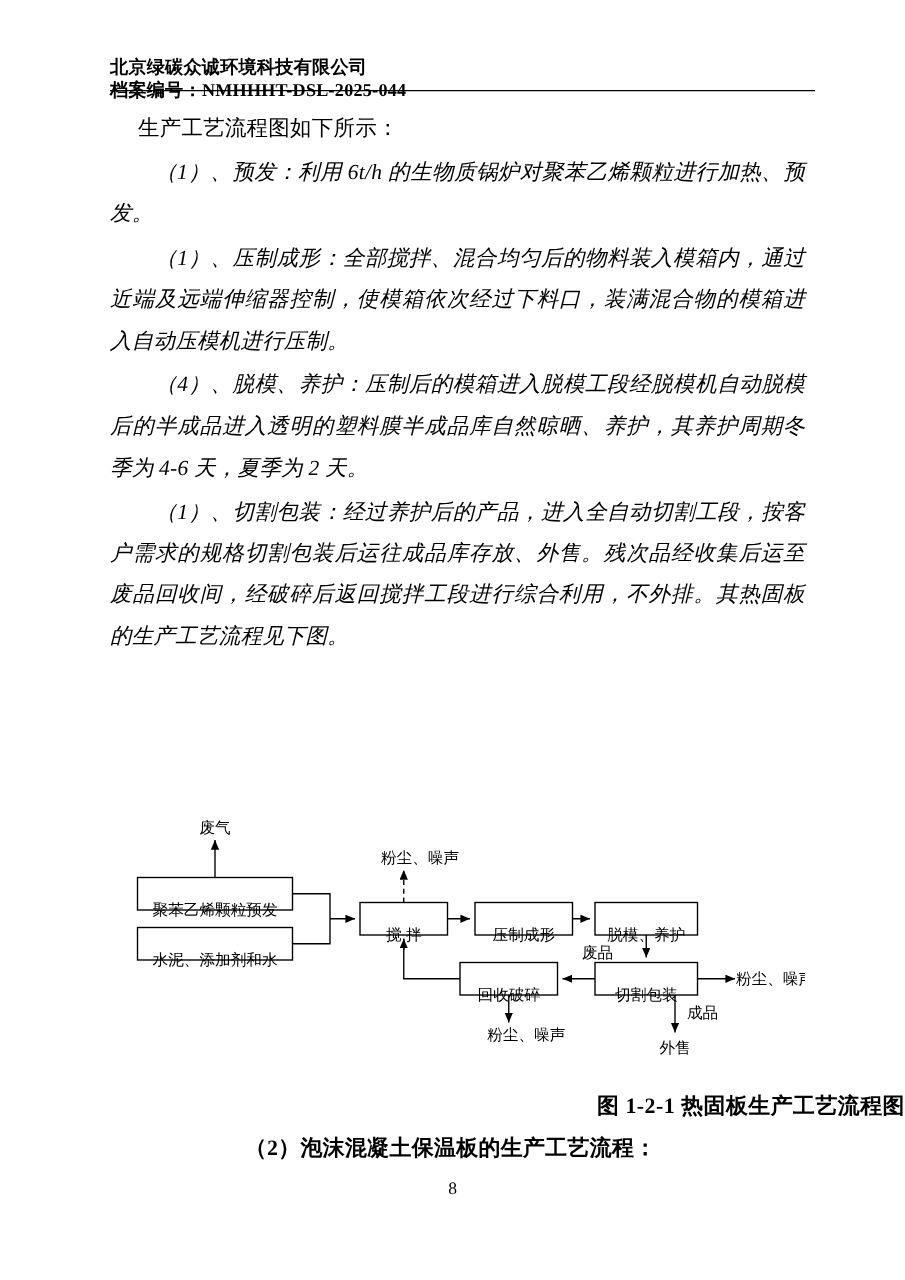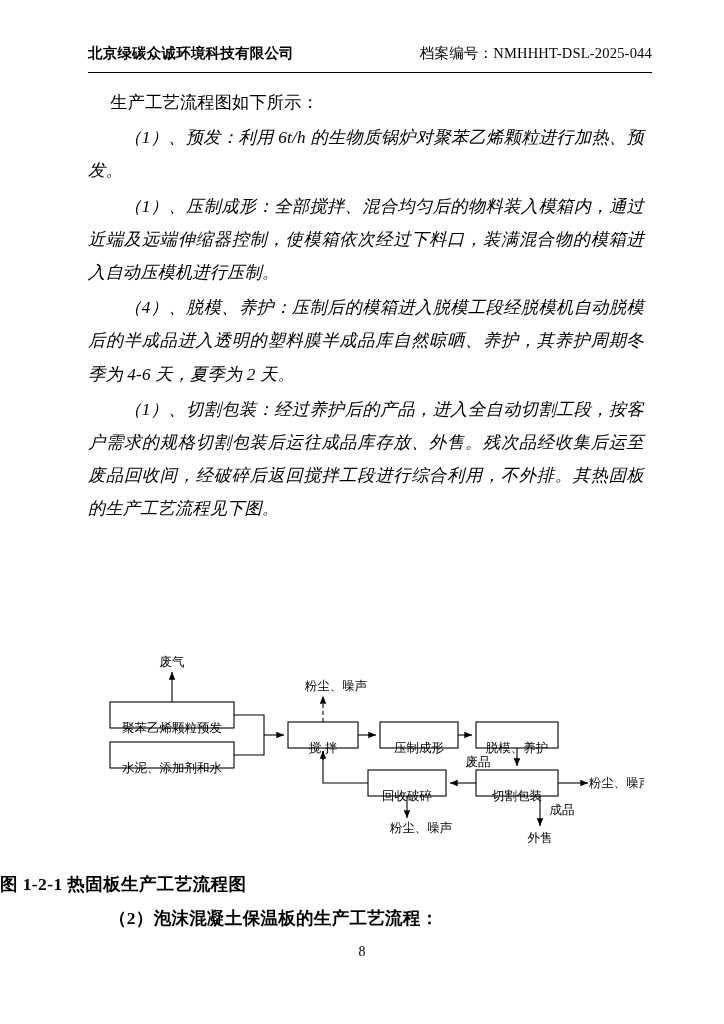--- a/index.html
+++ b/index.html
@@ -21,24 +21,25 @@
     position: absolute;
     top: 44px;
     left: 88px;
     right: 72px;
     display: flex;
     justify-content: space-between;
     align-items: baseline;
     font-size: 14.5px;
     font-weight: bold;
     letter-spacing: 0.2px;
+    flex-direction: column;
   }
   .header .hdr-right {
     font-size: 14.5px;
-    font-weight: normal;
+    font-weight: bold;
   }
   .header-rule {
     position: absolute;
     top: 72px;
     left: 88px;
     right: 72px;
     border-bottom: 1.2px solid #000;
   }
   .body {
     position: absolute;
@@ -68,34 +69,35 @@
     width: 556px;
     height: 210px;
     font-family: "Liberation Sans", "DejaVu Sans", sans-serif;
   }
   .flow svg { display: block; }
   .caption {
     position: absolute;
     left: 0;
     right: 0;
     top: 872px;
-    text-align: left;
+    text-align: right;
     font-size: 17.5px;
     font-weight: bold;
     letter-spacing: 0.4px;
   }
   .subcaption {
     position: absolute;
-    left: 88px;
+    left: 72px;
     top: 906px;
     width: 556px;
     font-size: 17.5px;
     font-weight: bold;
     text-indent: 1.2em;
     letter-spacing: 0.3px;
+    text-align: center;
   }
   .pagenum {
     position: absolute;
     left: 0;
     right: 0;
     top: 944px;
     text-align: center;
     font-size: 14px;
   }
 </style>

